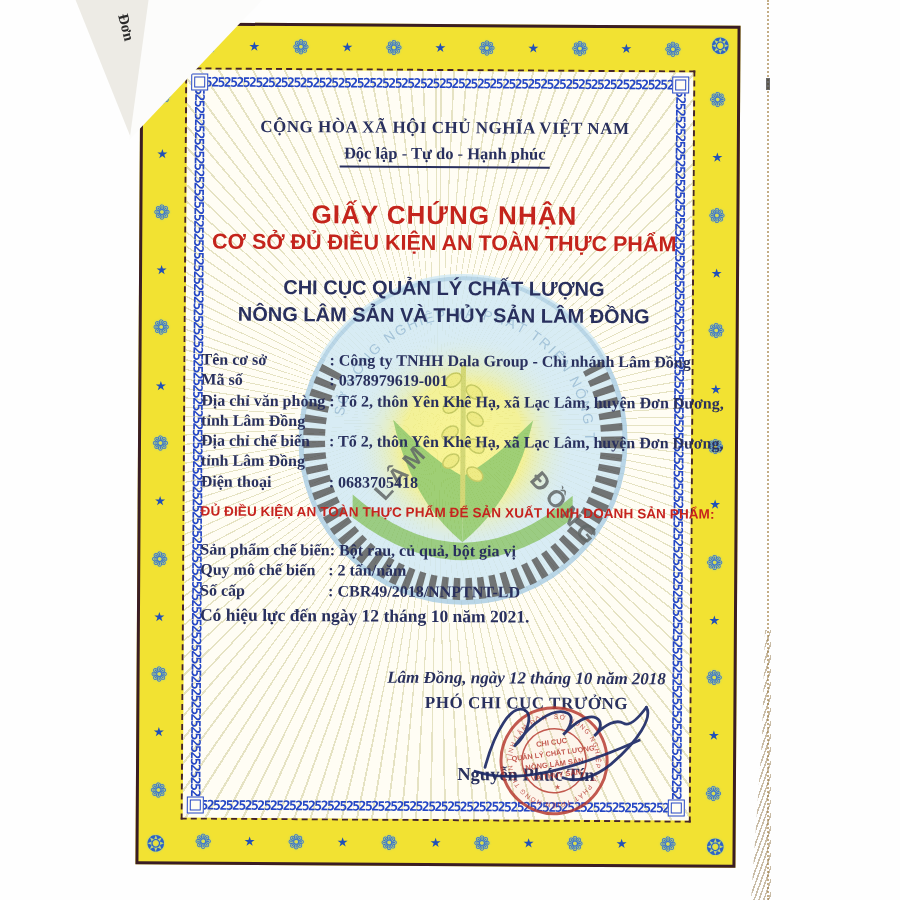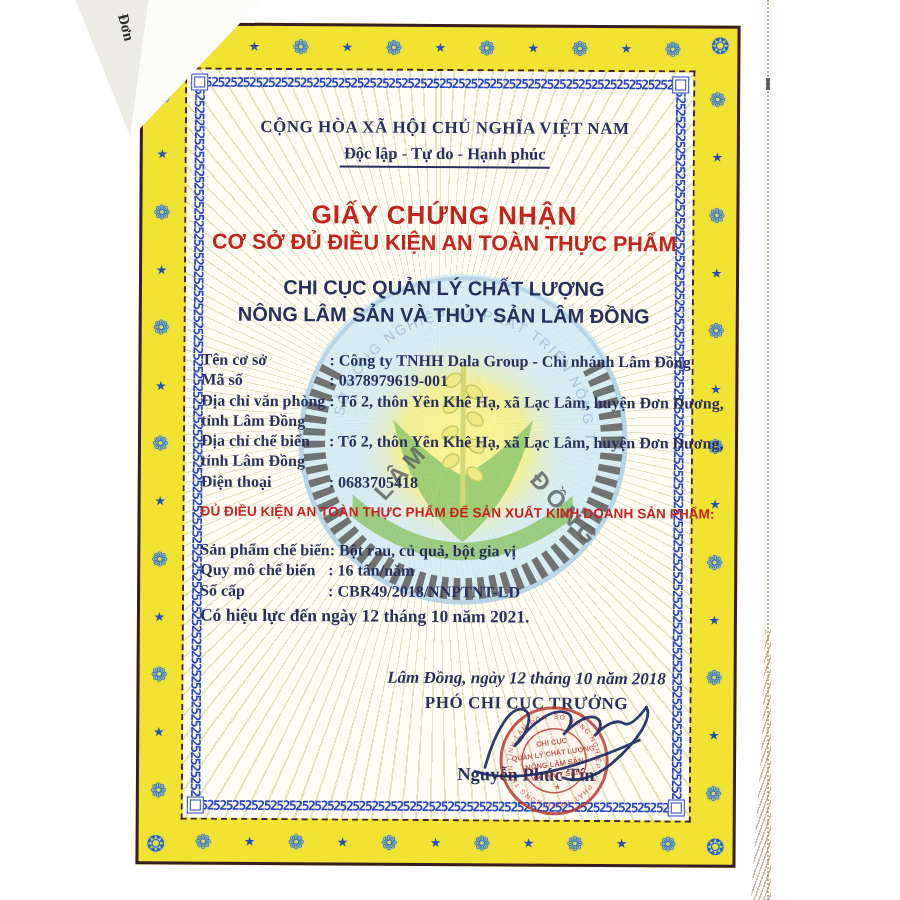--- a/index.html
+++ b/index.html
@@ -219,21 +219,21 @@
         <p class="row"><span class="lbl">Mã số</span><span class="val">: 0378979619-001</span></p>
         <p class="row"><span class="lbl">Địa chỉ văn phòng</span><span class="val">: Tổ 2, thôn Yên Khê Hạ, xã Lạc Lâm, huyện Đơn Dương, tỉnh Lâm Đồng</span></p>
         <p class="row"><span class="lbl">Địa chỉ chế biến</span><span class="val">: Tổ 2, thôn Yên Khê Hạ, xã Lạc Lâm, huyện Đơn Dương, tỉnh Lâm Đồng</span></p>
         <p class="row"><span class="lbl">Điện thoại</span><span class="val">: 0683705418</span></p>
       </div>
 
       <div class="statement">ĐỦ ĐIỀU KIỆN AN TOÀN THỰC PHẨM ĐỂ SẢN XUẤT KINH DOANH SẢN PHẨM:</div>
 
       <div class="details">
         <p class="row"><span class="lbl">Sản phẩm chế biến</span><span class="val">: Bột rau, củ quả, bột gia vị</span></p>
-        <p class="row"><span class="lbl">Quy mô chế biến</span><span class="val">: 16 tấn/năm</span></p>
+        <p class="row"><span class="lbl">Quy mô chế biến</span><span class="val">: 2 tấn/năm</span></p>
         <p class="row"><span class="lbl">Số cấp</span><span class="val">: CBR49/2018/NNPTNT-LD</span></p>
         <div class="validity">Có hiệu lực đến ngày 12  tháng 10 năm 2021.</div>
       </div>
 
       <div class="signing">
         <div class="place-date">Lâm Đồng, ngày 12 tháng 10  năm 2018</div>
         <div class="role">PHÓ CHI CỤC TRƯỞNG</div>
         <div class="signer">Nguyễn Phúc Tín</div>
       </div>
     </div>

